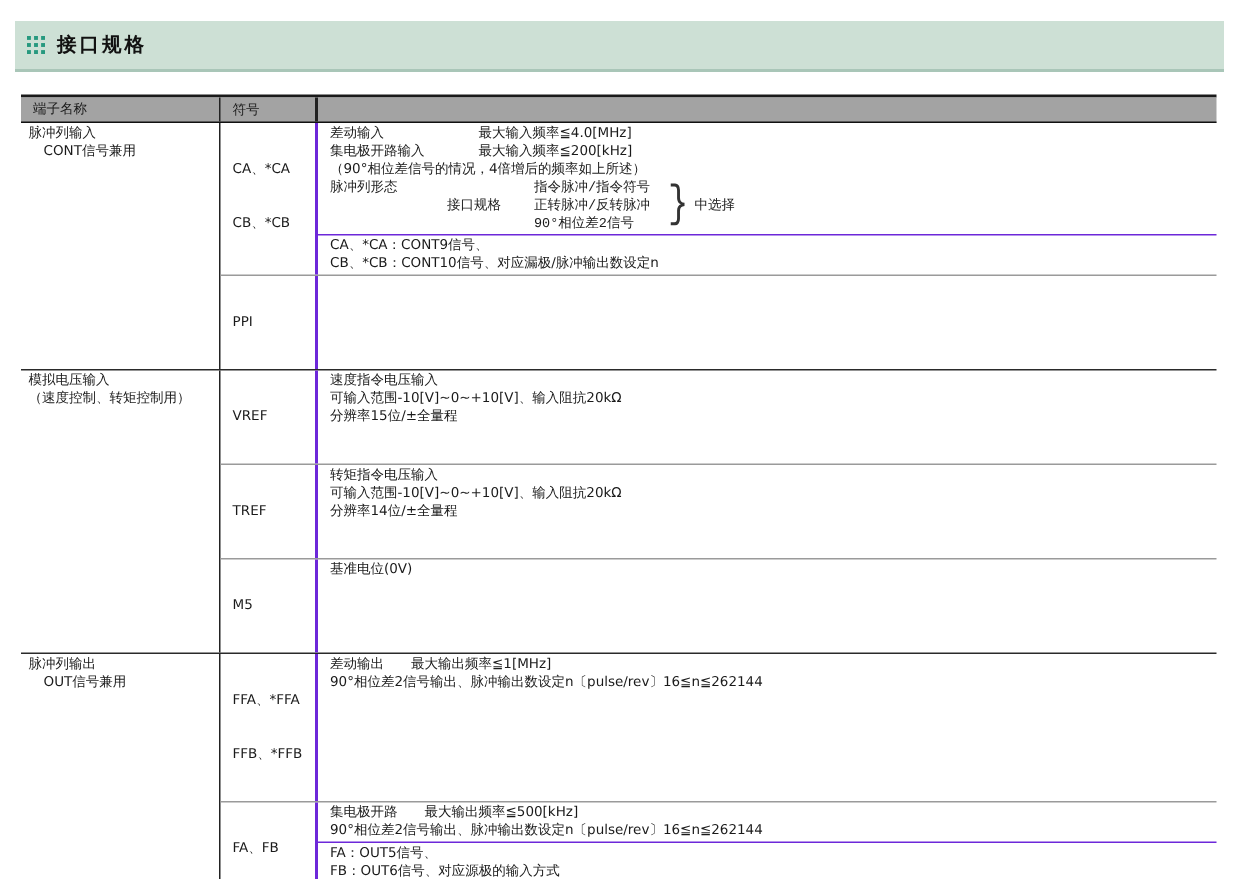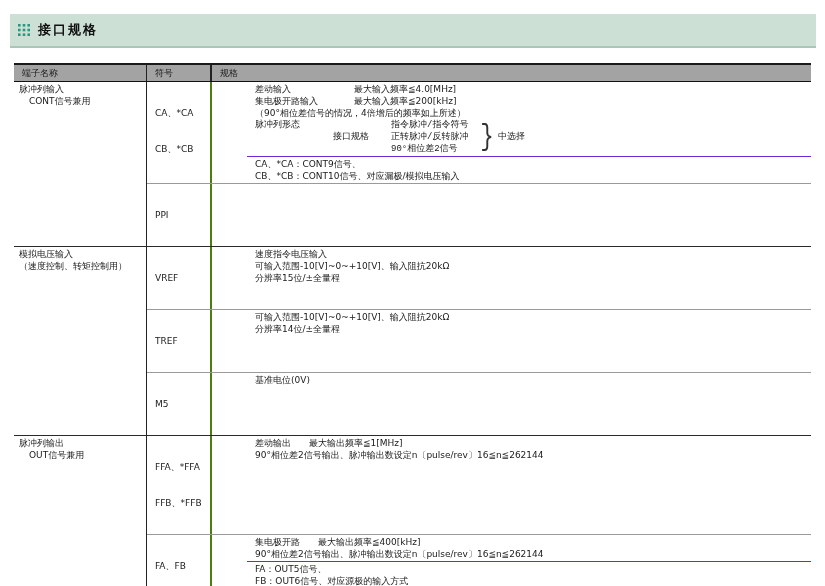--- a/index.html
+++ b/index.html
@@ -23,22 +23,22 @@
   .thead .hc1{border-right:1.5px solid #222;}
   .thead .hc2{border-right:2px solid #222;font-family:Liberation Serif, serif;}
 
   .section{display:grid;grid-template-columns:133px 1fr;border-bottom:1px solid #2a2a2a;}
   .section:last-child{border-bottom:none;}
   .namecell{border-right:1.5px solid #222;padding:1px 4px 1px 5px;}
   .namecell .ln2{padding-left:10px;}
   .entries{display:block;}
   .entry{display:grid;grid-template-columns:65px 1fr;}
   .entry + .entry{border-top:1px solid #9a9a9a;}
-  .symcell{border-right:2px solid #4d7c0f;padding:1px 4px 1px 8px;white-space:pre;}
-  .speccell{padding:0;margin-left:35px;}
+  .symcell{border-right:2px solid #6d28d9;padding:1px 4px 1px 8px;white-space:pre;}
+  .speccell{padding:0;}
   .block{padding:1px 8px;}
   .block + .block{border-top:1px solid #6d28d9;}
   .ln{white-space:pre;}
 
   
   .pulse-form{position:relative;height:36px;font-family:Liberation Mono, monospace;}
   .pf-label{position:absolute;left:0;top:0;}
   .pf-via{position:absolute;left:78px;top:12px;}
   .pf-options{position:absolute;left:136px;top:0;}
   .pf-brace{position:absolute;left:223px;top:-3px;height:42px;line-height:42px;
@@ -65,21 +65,20 @@
       </g>
     </svg>
     <span class="ttl">接口规格</span>
   </div>
 
   <div class="spec-table">
 
     <div class="thead">
       <div class="hc hc1">端子名称</div>
       <div class="hc hc2">符号</div>
-      <div class="hc">规格</div>
     </div>
 
     <div class="section">
       <div class="namecell">
         <div class="ln">脉冲列输入</div>
         <div class="ln ln2">CONT信号兼用</div>
       </div>
       <div class="entries">
         <div class="entry">
           <div class="symcell">
@@ -98,21 +97,21 @@
                   <div class="ln">指令脉冲/指令符号</div>
                   <div class="ln">正转脉冲/反转脉冲</div>
                   <div class="ln">90°相位差2信号</div>
                 </div>
                 <span class="pf-brace">}</span>
                 <span class="pf-select">中选择</span>
               </div>
             </div>
             <div class="block">
               <div class="ln">CA、*CA：CONT9信号、</div>
-              <div class="ln">CB、*CB：CONT10信号、对应漏极/模拟电压输入</div>
+              <div class="ln">CB、*CB：CONT10信号、对应漏极/脉冲输出数设定n</div>
             </div>
           </div>
         </div>
         <div class="entry">
           <div class="symcell">
             <div class="ln">PPI</div>
           </div>
         </div>
       </div>
     </div>
@@ -134,20 +133,21 @@
               <div class="ln">分辨率15位/±全量程</div>
             </div>
           </div>
         </div>
         <div class="entry">
           <div class="symcell">
             <div class="ln">TREF</div>
           </div>
           <div class="speccell">
             <div class="block">
+              <div class="ln">转矩指令电压输入</div>
               <div class="ln">可输入范围-10[V]~0~+10[V]、输入阻抗20kΩ</div>
               <div class="ln">分辨率14位/±全量程</div>
             </div>
           </div>
         </div>
         <div class="entry">
           <div class="symcell">
             <div class="ln">M5</div>
           </div>
           <div class="speccell">
@@ -176,21 +176,21 @@
               <div class="ln">90°相位差2信号输出、脉冲输出数设定n〔pulse/rev〕16≦n≦262144</div>
             </div>
           </div>
         </div>
         <div class="entry">
           <div class="symcell">
             <div class="ln">FA、FB</div>
           </div>
           <div class="speccell">
             <div class="block">
-              <div class="ln">集电极开路　　最大输出频率≦400[kHz]</div>
+              <div class="ln">集电极开路　　最大输出频率≦500[kHz]</div>
               <div class="ln">90°相位差2信号输出、脉冲输出数设定n〔pulse/rev〕16≦n≦262144</div>
             </div>
             <div class="block">
               <div class="ln">FA：OUT5信号、</div>
               <div class="ln">FB：OUT6信号、对应源极的输入方式</div>
             </div>
           </div>
         </div>
 
       </div>

